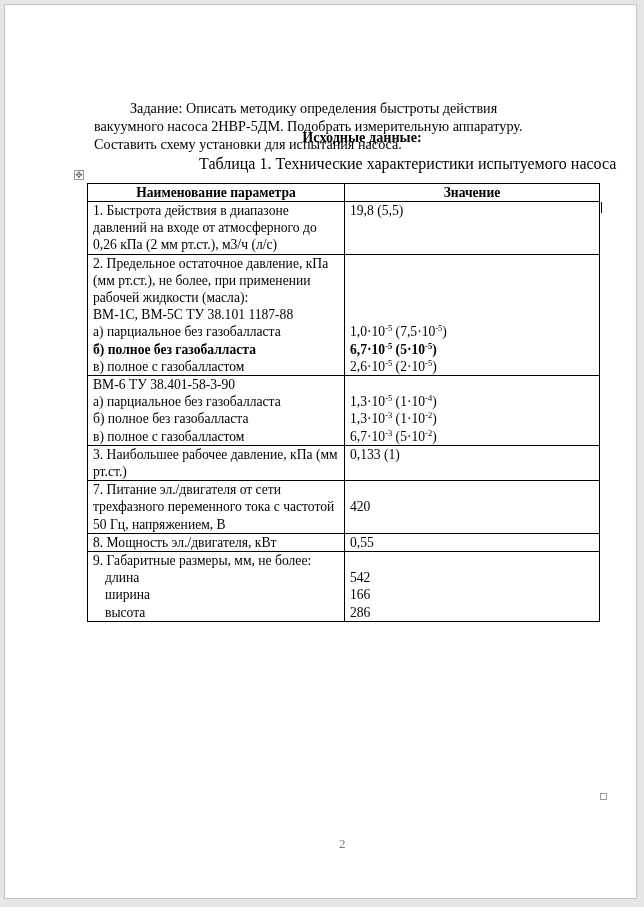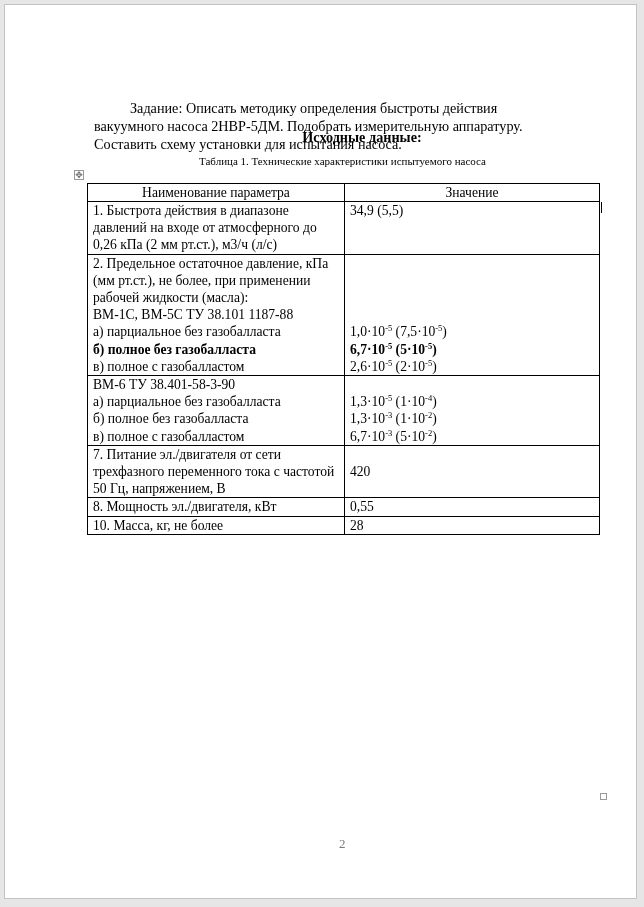--- a/index.html
+++ b/index.html
@@ -33,21 +33,21 @@
     left: 0; width: 644px; top: 129px;
     text-align: center;
     font-weight: bold;
     font-size: 14.2px;
     padding-left: 80px;
     box-sizing: border-box;
   }
   .caption {
     position: absolute;
     left: 199px; top: 155px;
-    font-size: 11px;
+    font-size: 16px;
   }
   .move-handle {
     position: absolute;
     left: 74px; top: 170px;
     width: 10px; height: 10px;
     border: 1px solid #9a9a9a;
     box-sizing: border-box;
     font-size: 9px; line-height: 8px;
     text-align: center;
     color: #666;
@@ -74,21 +74,21 @@
     border-collapse: collapse;
     font-size: 13.6px;
     line-height: 17.2px;
   }
   table.spec td, table.spec th {
     border: 1.3px solid #000;
     padding: 0 5px;
     vertical-align: top;
     font-weight: normal;
   }
-  table.spec th { text-align: center; line-height: 17px; }
+  table.spec th { text-align: center; line-height: 17px; font-weight: bold; }
   table.spec td.c1 { width: 246px; margin-top: 15px; }
   .sub { display: block; }
   .bold { font-weight: bold; }
   .dim { padding-left: 12px; }
   sup { font-size: 8.5px; line-height: 0; vertical-align: 5px; }
   .mid { vertical-align: middle !important; }
   .pagenum {
     position: absolute;
     left: 339px; top: 836px;
     font-size: 13px;
@@ -111,21 +111,21 @@
 
 <table class="spec">
   <tbody>
       <tr>
     <th>Наименование параметра</th>
     <th>Значение</th>
   </tr>
 
   <tr style="height:52px">
     <td class="c1">1. Быстрота действия в диапазоне давлений на входе от атмосферного до 0,26 кПа (2 мм рт.ст.), м3/ч (л/с)</td>
-    <td>34,9 (5,5)</td>
+    <td>19,8 (5,5)</td>
   </tr>
 
   <tr>
     <td class="c1">
       <span class="sub">2. Предельное остаточное давление, кПа (мм рт.ст.), не более, при применении рабочей жидкости (масла):</span>
       <span class="sub">ВМ-1С, ВМ-5С ТУ 38.101 1187-88</span>
       <span class="sub">а) парциальное без газобалласта</span>
       <span class="sub bold">б) полное без газобалласта</span>
       <span class="sub">в) полное с газобалластом</span>
     </td>
@@ -143,38 +143,51 @@
       <span class="sub">б) полное без газобалласта</span>
       <span class="sub">в) полное с газобалластом</span>
     </td>
     <td style="vertical-align:bottom">
       <span class="sub"><span>1,3·10</span><sup>-5</sup><span> (1·10</span><sup>-4</sup><span>)</span></span>
       <span class="sub"><span>1,3·10</span><sup>-3</sup><span> (1·10</span><sup>-2</sup><span>)</span></span>
       <span class="sub"><span>6,7·10</span><sup>-3</sup><span> (5·10</span><sup>-2</sup><span>)</span></span>
     </td>
   </tr>
 
+  <tr>
+    <td class="c1">3. Наибольшее рабочее давление, кПа (мм рт.ст.)</td>
+    <td>0,133 (1)</td>
+  </tr>
 
 
 
 
   <tr>
     <td class="c1">7. Питание эл./двигателя от сети трехфазного переменного тока с частотой 50 Гц, напряжением, В</td>
     <td class="mid">420</td>
   </tr>
 
   <tr>
     <td class="c1">8. Мощность эл./двигателя, кВт</td>
     <td>0,55</td>
   </tr>
 
+  <tr>
+    <td class="c1">
+      <span class="sub">9. Габаритные размеры, мм, не более:</span>
+      <span class="sub dim">длина</span>
+      <span class="sub dim">ширина</span>
+      <span class="sub dim">высота</span>
+    </td>
+    <td style="vertical-align:bottom">
+      <span class="sub">542</span>
+      <span class="sub">166</span>
+      <span class="sub">286</span>
+    </td>
+  </tr>
 
-  <tr>
-    <td class="c1">10. Масса, кг, не более</td>
-    <td>28</td>
-  </tr>
 
 </tbody>
   </table>
 
 <div class="resize-handle"></div>
 
 <div class="pagenum">2</div>
 
 </body></html>

